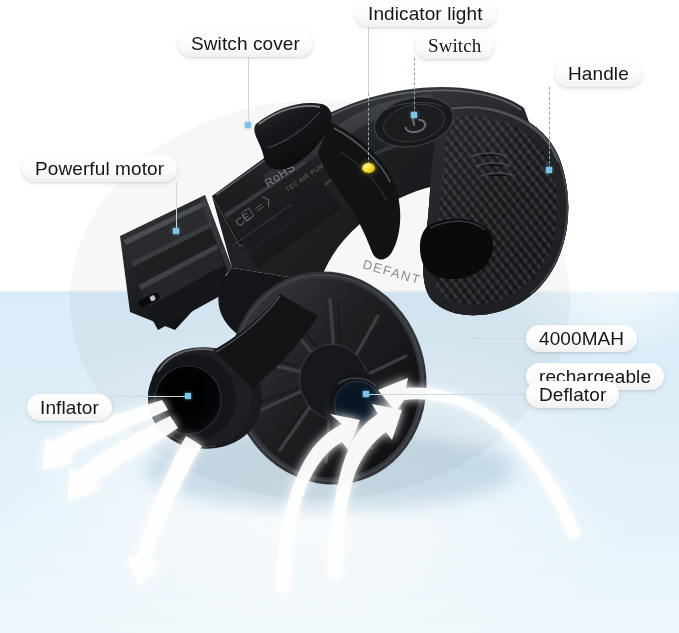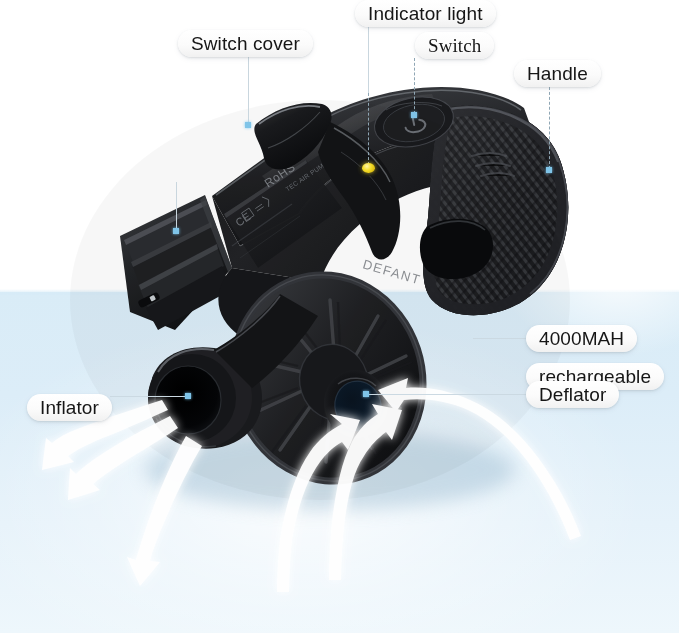--- a/index.html
+++ b/index.html
@@ -437,22 +437,23 @@
 
   <div class="lead lead-h-solid" style="left:110px; top:396px; width:78px;"></div>
   <div class="dot-blue" style="left:185px; top:393px;"></div>
 
   <div class="pill" style="left:178px; top:30px;text-align:center;">Switch cover</div>
 
   <div class="pill" style="left:355px; top:0px;">Indicator light</div>
 
   <div class="pill" style="left:415px; top:32px;font-family:Liberation Serif, serif;">Switch</div>
 
-  <div class="pill" style="left:514px; top:60px;">Handle</div>
-
+  <div class="pill" style="left:555px; top:60px;">Handle</div>
+
+  <div class="pill" style="left:22px; top:155px;">Powerful motor</div>
 
   <div class="pill" style="left:526px; top:325px;">4000MAH</div>
 
   <div class="pill" style="left:526px; top:351px;margin-top:12px;">rechargeable</div>
 
   <div class="pill" style="left:526px; top:381px;">Deflator</div>
 
   <div class="pill" style="left:27px; top:394px;">Inflator</div>
 
 </div>

